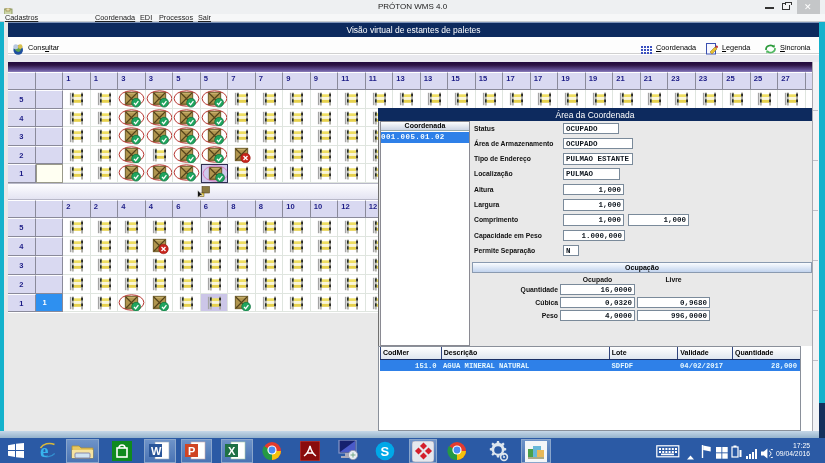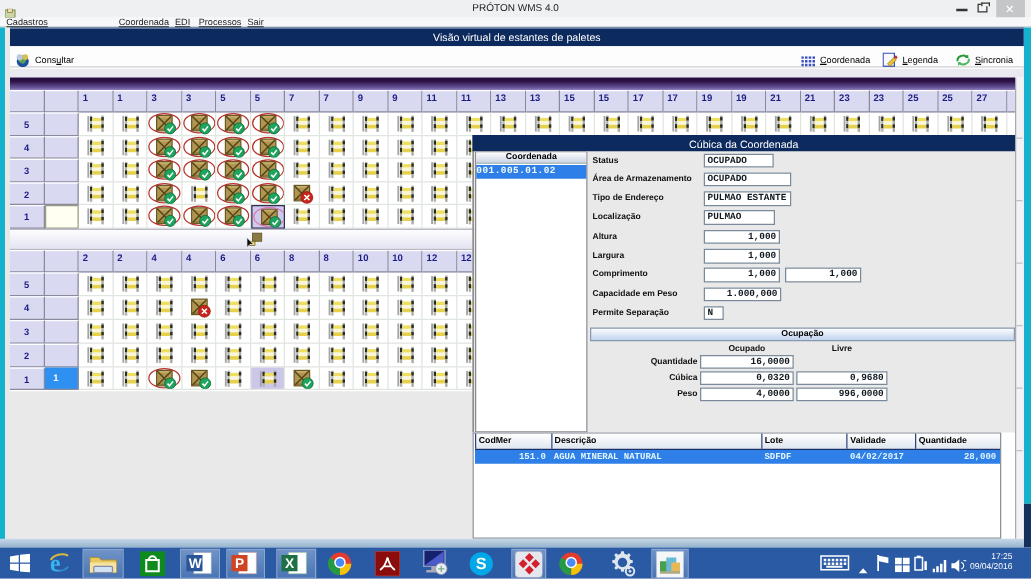--- a/index.html
+++ b/index.html
@@ -3333,21 +3333,21 @@
   </div>
 <div class="abs" style="left:812px;top:62px;width:7px;height:369px;background:#f3f3f6;border-left:1px solid #a8a8b0"></div>
 <div class="abs" style="left:813px;top:110px;width:5px;height:1px;background:#c0c0c8"></div>
 <div class="abs" style="left:813px;top:160px;width:5px;height:1px;background:#c0c0c8"></div>
 <div class="abs" style="left:813px;top:210px;width:5px;height:1px;background:#c0c0c8"></div>
 <div class="abs" style="left:813px;top:260px;width:5px;height:1px;background:#c0c0c8"></div>
 <div class="abs" style="left:813px;top:310px;width:5px;height:1px;background:#c0c0c8"></div>
 <div class="abs" style="left:813px;top:360px;width:5px;height:1px;background:#c0c0c8"></div>
 <div class="abs" style="left:378.0px;top:107.5px;width:434.0px;height:238.5px;background:#e9e9e9;border-left:1px solid #707070"></div>
 <div class="abs" style="left:378.0px;top:107.5px;width:434.0px;height:13px;background:#0d2a5e"></div>
-<div class="abs" style="left:378.0px;top:109.5px;width:434.0px;text-align:center;font-size:8.5px;color:#fff">Cúbica da Coordenada</div>
+<div class="abs" style="left:378.0px;top:109.5px;width:434.0px;text-align:center;font-size:8.5px;color:#fff">Área da Coordenada</div>
 <div class="abs" style="left:380px;top:120.5px;width:90px;height:225px;background:#fff;border:1px solid #8a8a92"></div>
 <div class="abs" style="left:381px;top:121.5px;width:88px;height:9.5px;background:linear-gradient(#fdfdfe,#ccd4e4);border-bottom:1px solid #9aa;text-align:center;font-size:7px;font-weight:bold;color:#000">Coordenada</div>
 <div class="abs mono" style="left:381px;top:132px;width:88px;height:11px;background:#2e80e8;color:#f4fbff;font-size:7.5px;font-weight:bold;line-height:11px;letter-spacing:0.4px">001.005.01.02</div>
 <div class="lbl" style="left:474px;top:124.5px">Status</div>
 <div class="inp" style="left:563px;top:122.5px;width:56px;height:11.5px;text-align:left">OCUPADO</div>
 <div class="lbl" style="left:474px;top:139.8px">Área de Armazenamento</div>
 <div class="inp" style="left:563px;top:137.8px;width:70px;height:11.5px;text-align:left">OCUPADO</div>
 <div class="lbl" style="left:474px;top:155.1px">Tipo de Endereço</div>
 <div class="inp" style="left:563px;top:153.1px;width:70px;height:11.5px;text-align:left">PULMAO ESTANTE</div>
 <div class="lbl" style="left:474px;top:170.4px">Localização</div>

